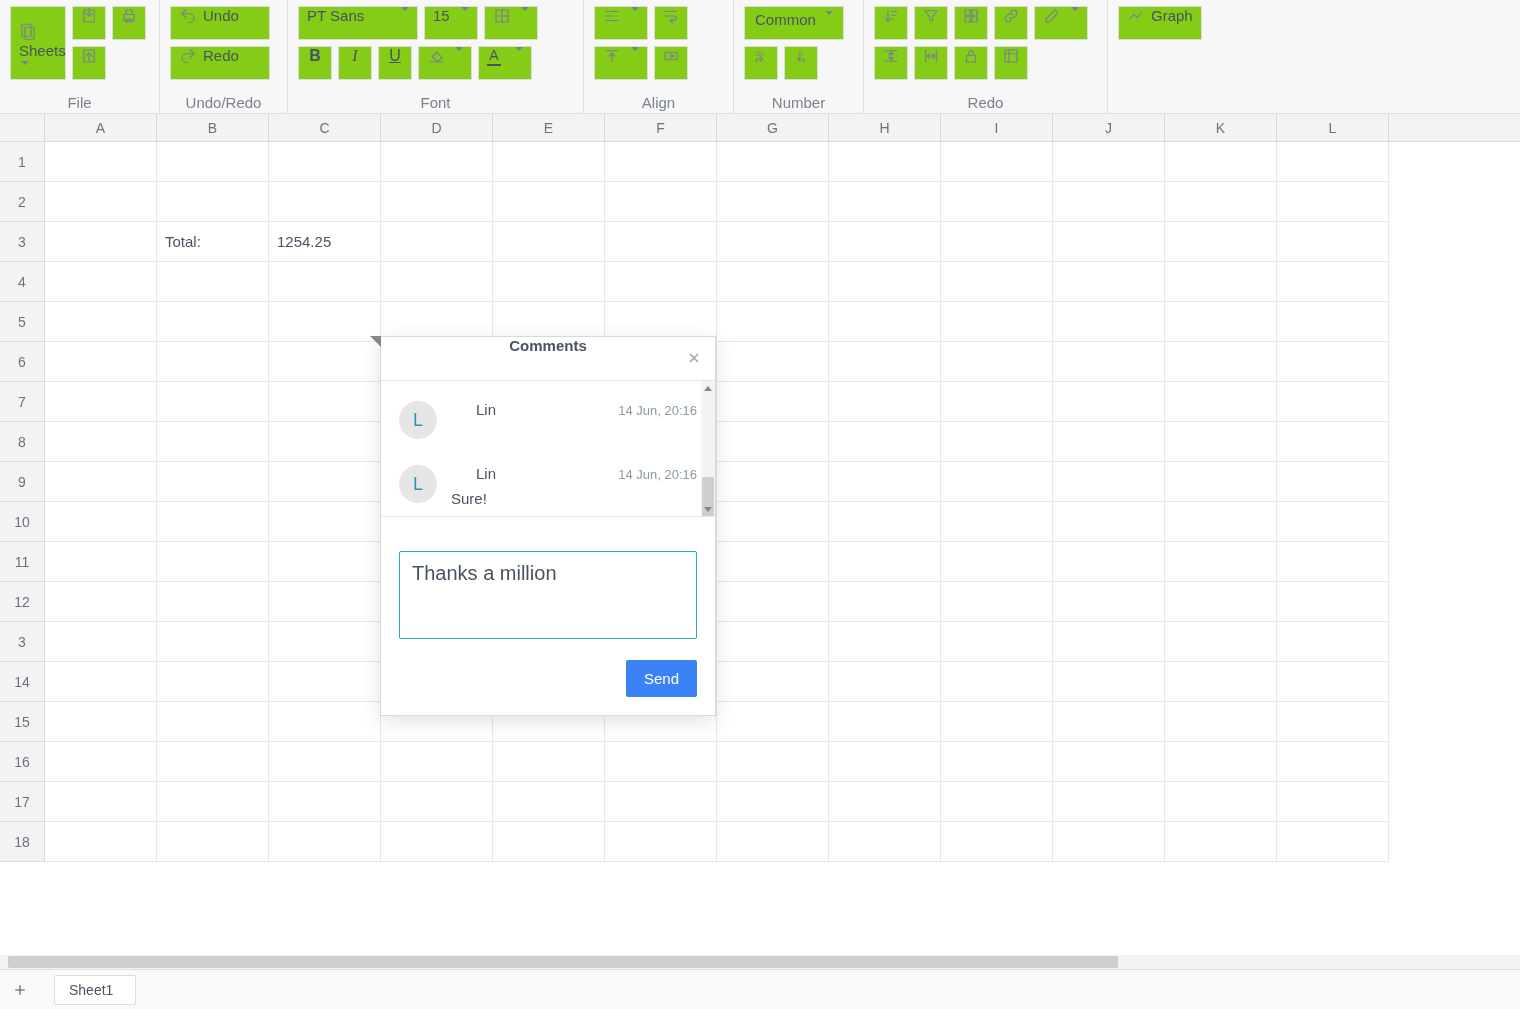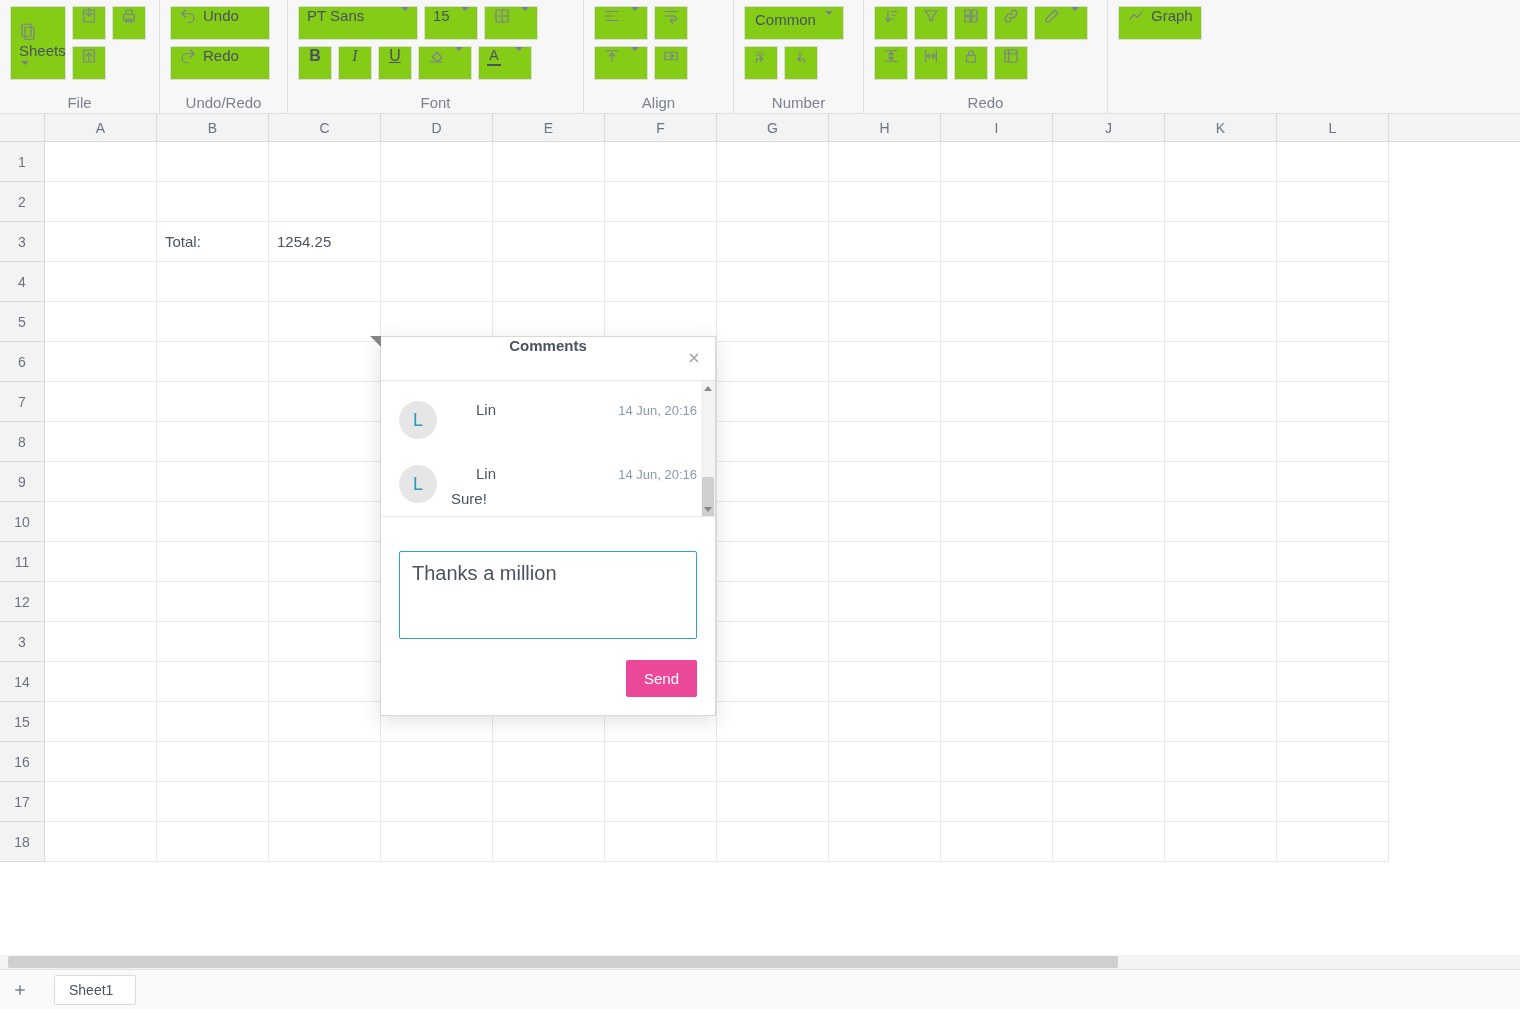--- a/index.html
+++ b/index.html
@@ -49,21 +49,21 @@
 .c-text { color: #4a5361; font-size: 15px; line-height: 1.45; margin-top: 6px; }
 .vscroll { position: absolute; right: 0; top: 0; bottom: 0; width: 14px; background: #f3f3f3; }
 .vscroll .up, .vscroll .down { height: 14px; display:flex; align-items:center; justify-content:center; }
 .vscroll .tri { width:0;height:0;border-left:4px solid transparent;border-right:4px solid transparent; }
 .vscroll .up .tri { border-bottom: 5px solid #888; }
 .vscroll .down .tri { border-top: 5px solid #888; position:absolute; bottom:4px; }
 .vscroll .thumb { position:absolute; left:1px; top: 96px; width:12px; height: 100px; background:#cfcfcf; border-radius:2px; }
 .comments-input-area { padding: 18px; }
 .comments-textarea { width: 100%; height: 88px; border: 1px solid #2aa6c4; border-radius: 2px; padding: 10px 12px; font-size: 20px; color: #4a5361; resize: none; outline: none; font-family: inherit; margin-top: 16px; }
 .comments-actions { display: flex; justify-content: flex-end; padding: 0 18px 18px; }
-.send-btn { background: #ec4899; color: #fff; border: none; padding: 10px 18px; border-radius: 2px; font-size: 15px; cursor: pointer; }
+.send-btn { background: #3b82f6; color: #fff; border: none; padding: 10px 18px; border-radius: 2px; font-size: 15px; cursor: pointer; }
 </style>
 </head>
 <body>
 
 <div class="toolbar">
 
   <div class="toolbar-group" style="width:160px">
     <div class="group-rows">
       <div class="group-row" style="align-items:flex-start;">
         <div class="tbtn sheets-btn">

